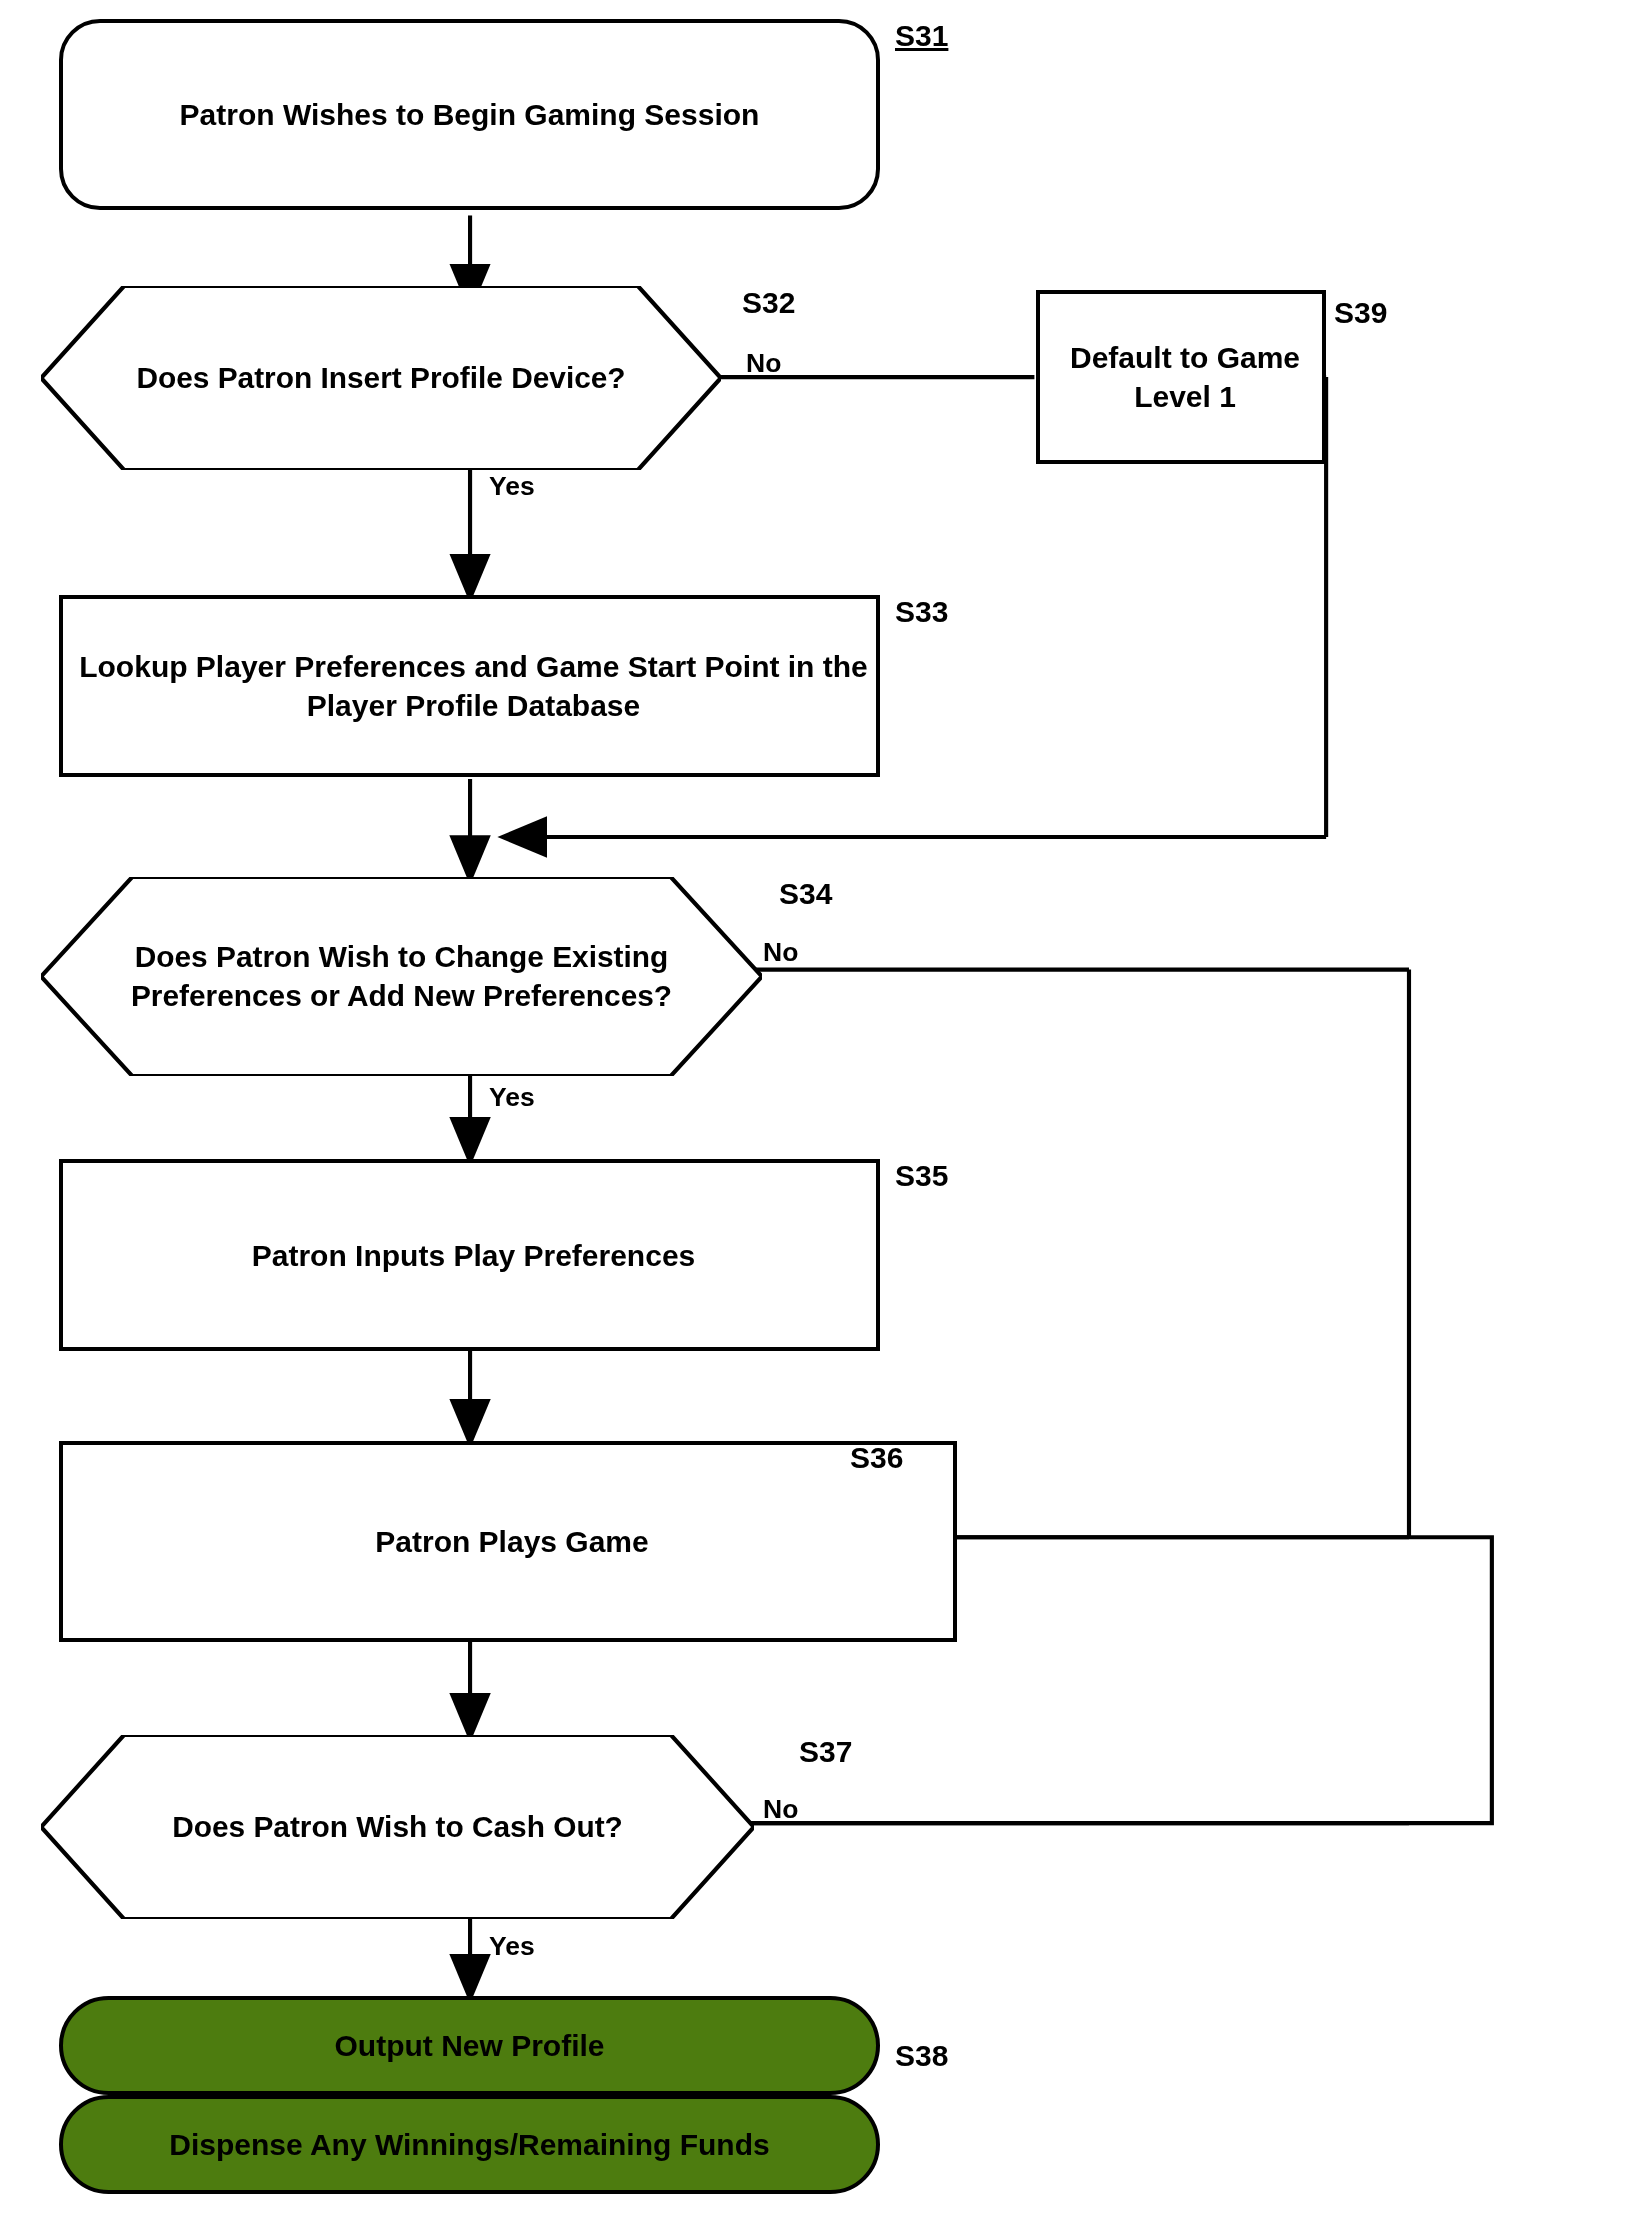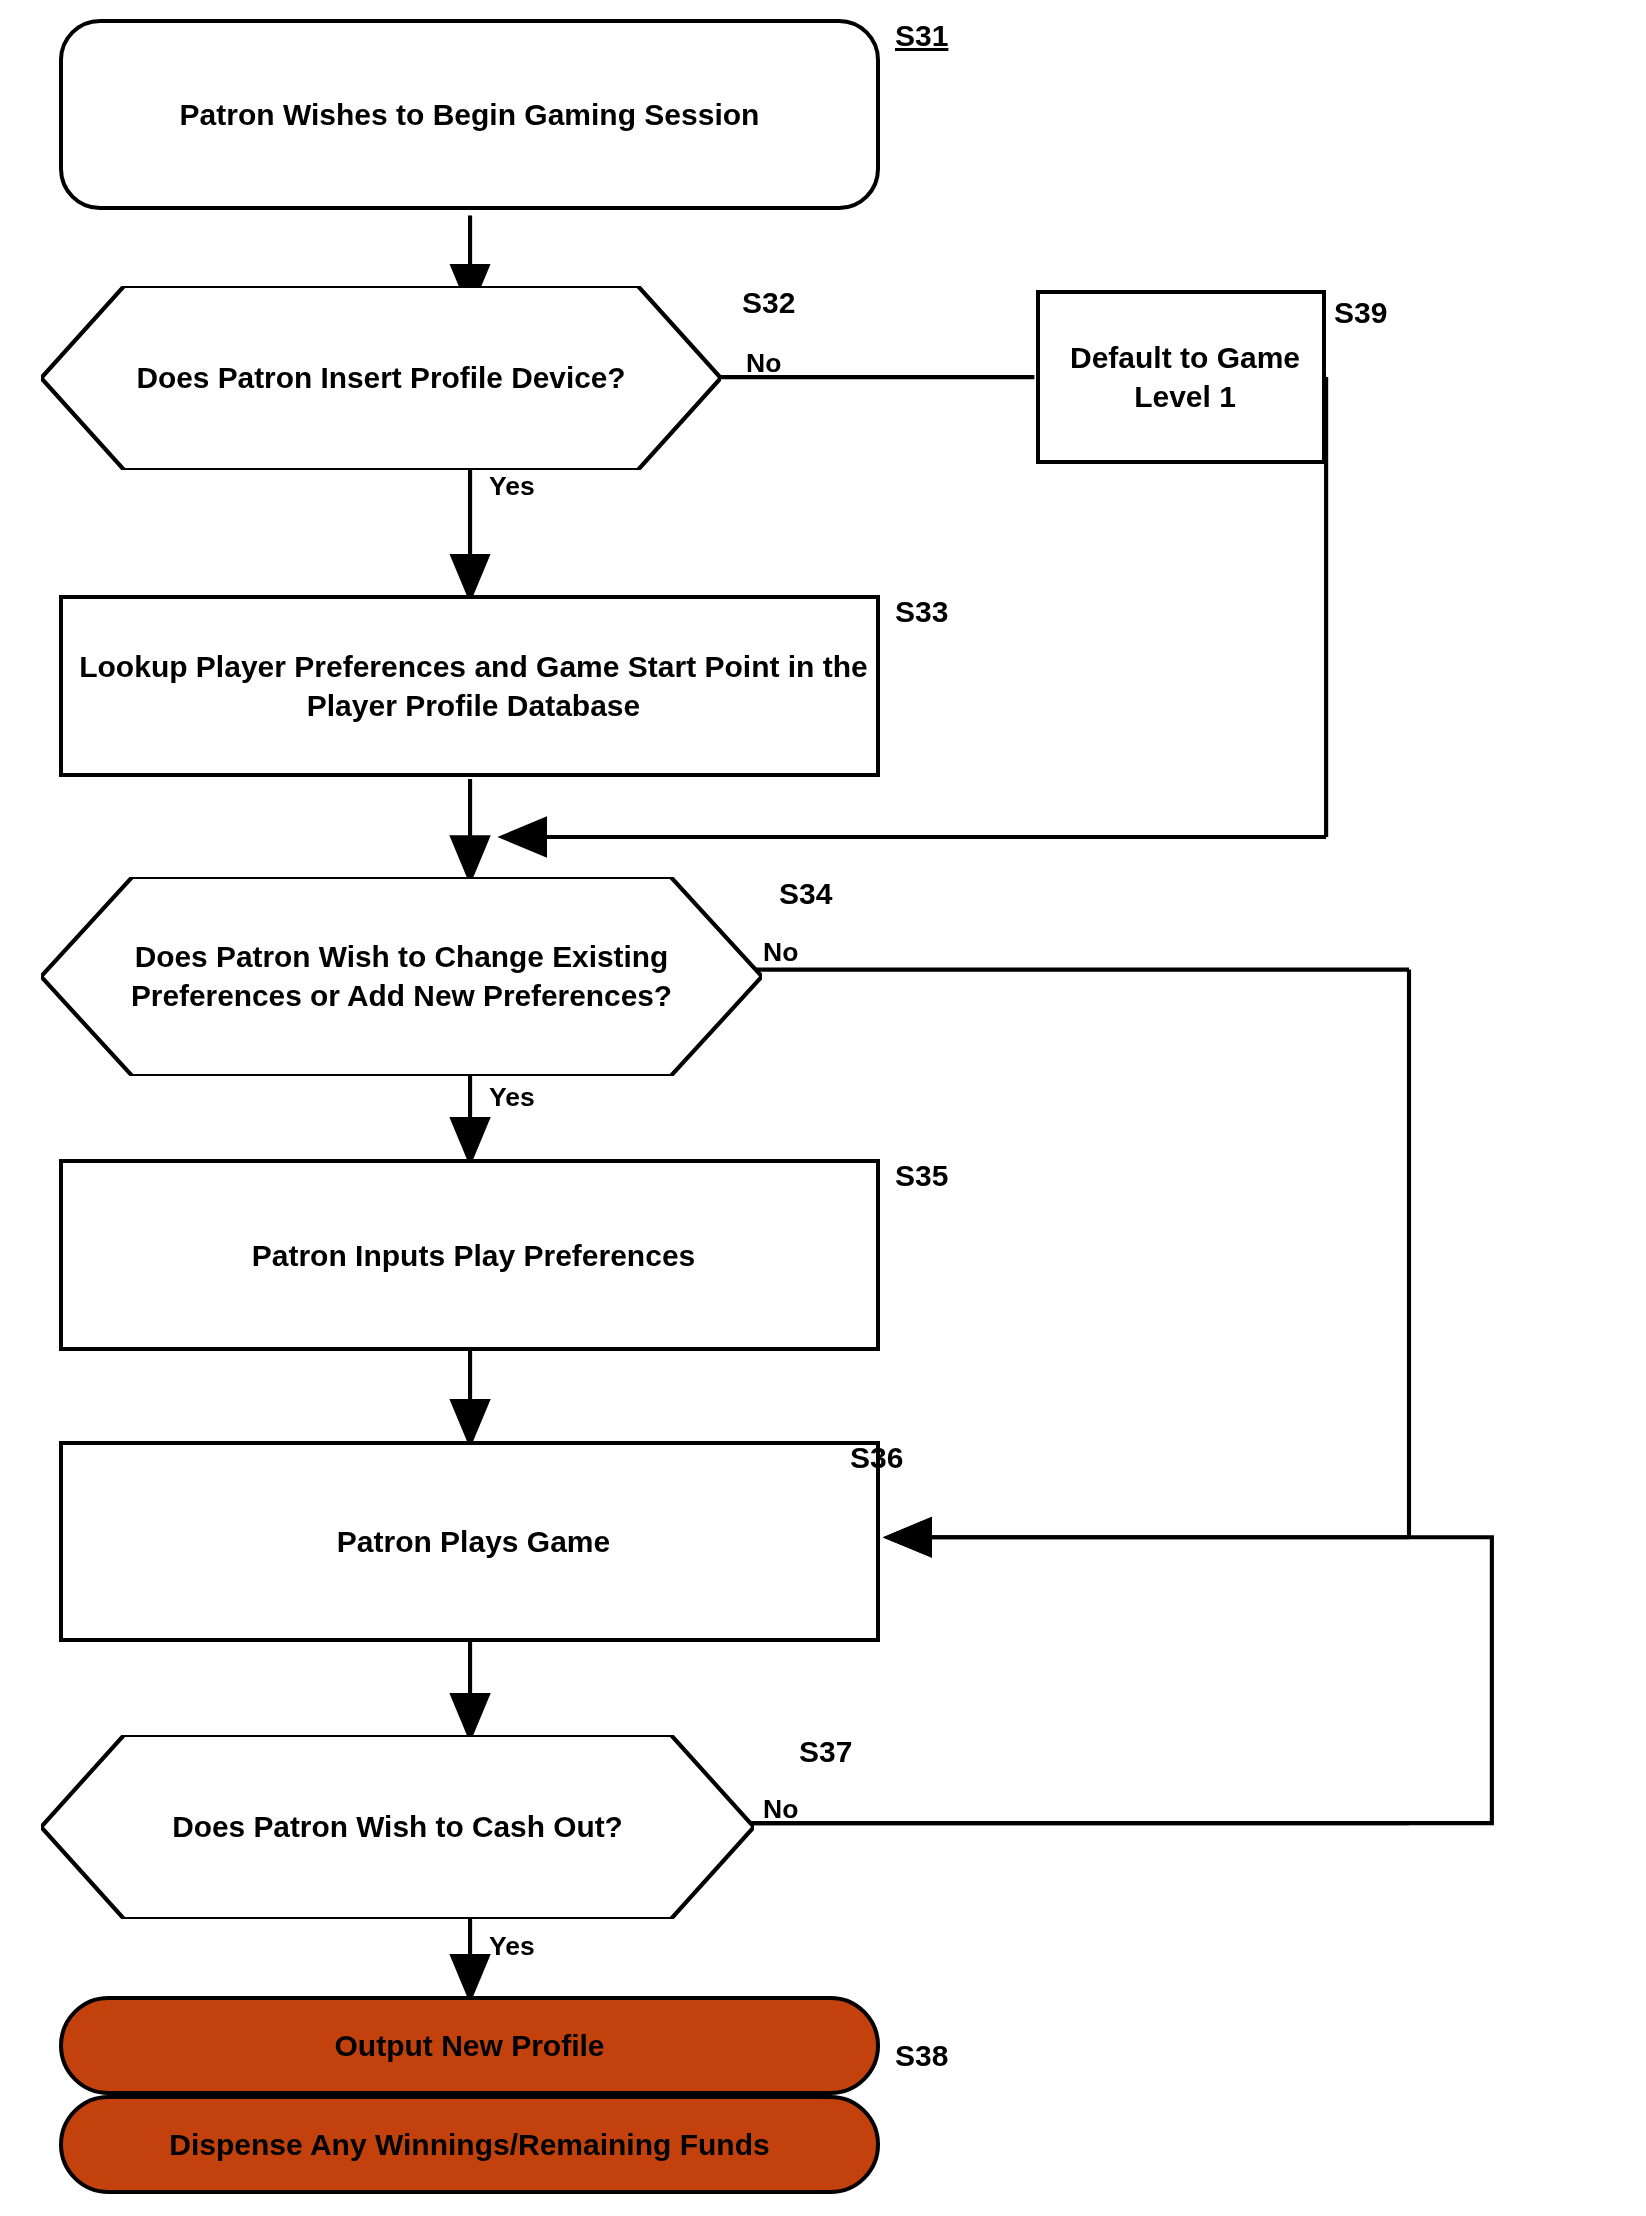--- a/index.html
+++ b/index.html
@@ -35,21 +35,21 @@
     
     .rect {
       border: 4.1px solid #000;
       background: #fff;
       padding-left: 8px;
     }
     
     .rounded-rect {
       border: 4.1px solid #000;
       border-radius: 58px;
-      background: #c2410c;
+      background: #4d7c0f;
       text-align: right;
     }
     
     .step-label {
       position: absolute;
       font-size: 30px;
       font-weight: bold;
     }
     
     .arrows-svg {
@@ -163,21 +163,21 @@
 
   <div class="line-label" style="left:489px; top:1082px;">Yes</div>
 
   <div class="line-label" style="left:763px; top:937px;">No</div>
 
   <div class="node rect" style="left:59px; top:1159px; width:821px; height:192px;">
     <span>Patron Inputs Play Preferences</span>
   </div>
   <div class="step-label" style="left:895px; top:1159px;">S35</div>
 
-  <div class="node rect" style="left:59px; top:1441px; width:821px; height:201px;">
+  <div class="node rect" style="left:59px; top:1441px; width:898px; height:201px;">
     <span>Patron Plays Game</span>
   </div>
   <div class="step-label" style="left:850px; top:1441px;">S36</div>
 
   <div style="position:absolute; left:41px; top:1735px; width:713px; height:184px;">
     <svg width="713" height="184" viewBox="0 0 860 222">
       <polygon points="100,0 760,0 860,111 760,222 100,222 0,111" fill="white" stroke="black" stroke-width="5"></polygon>
       <foreignObject x="80" y="20" width="700" height="182">
         <div xmlns="http://www.w3.org/1999/xhtml" style="display:flex;align-items:center;justify-content:center;height:182px;font-size:36px;font-weight:bold;text-align:center;line-height:1.3;">
           <span>Does Patron Wish to Cash Out?</span>

